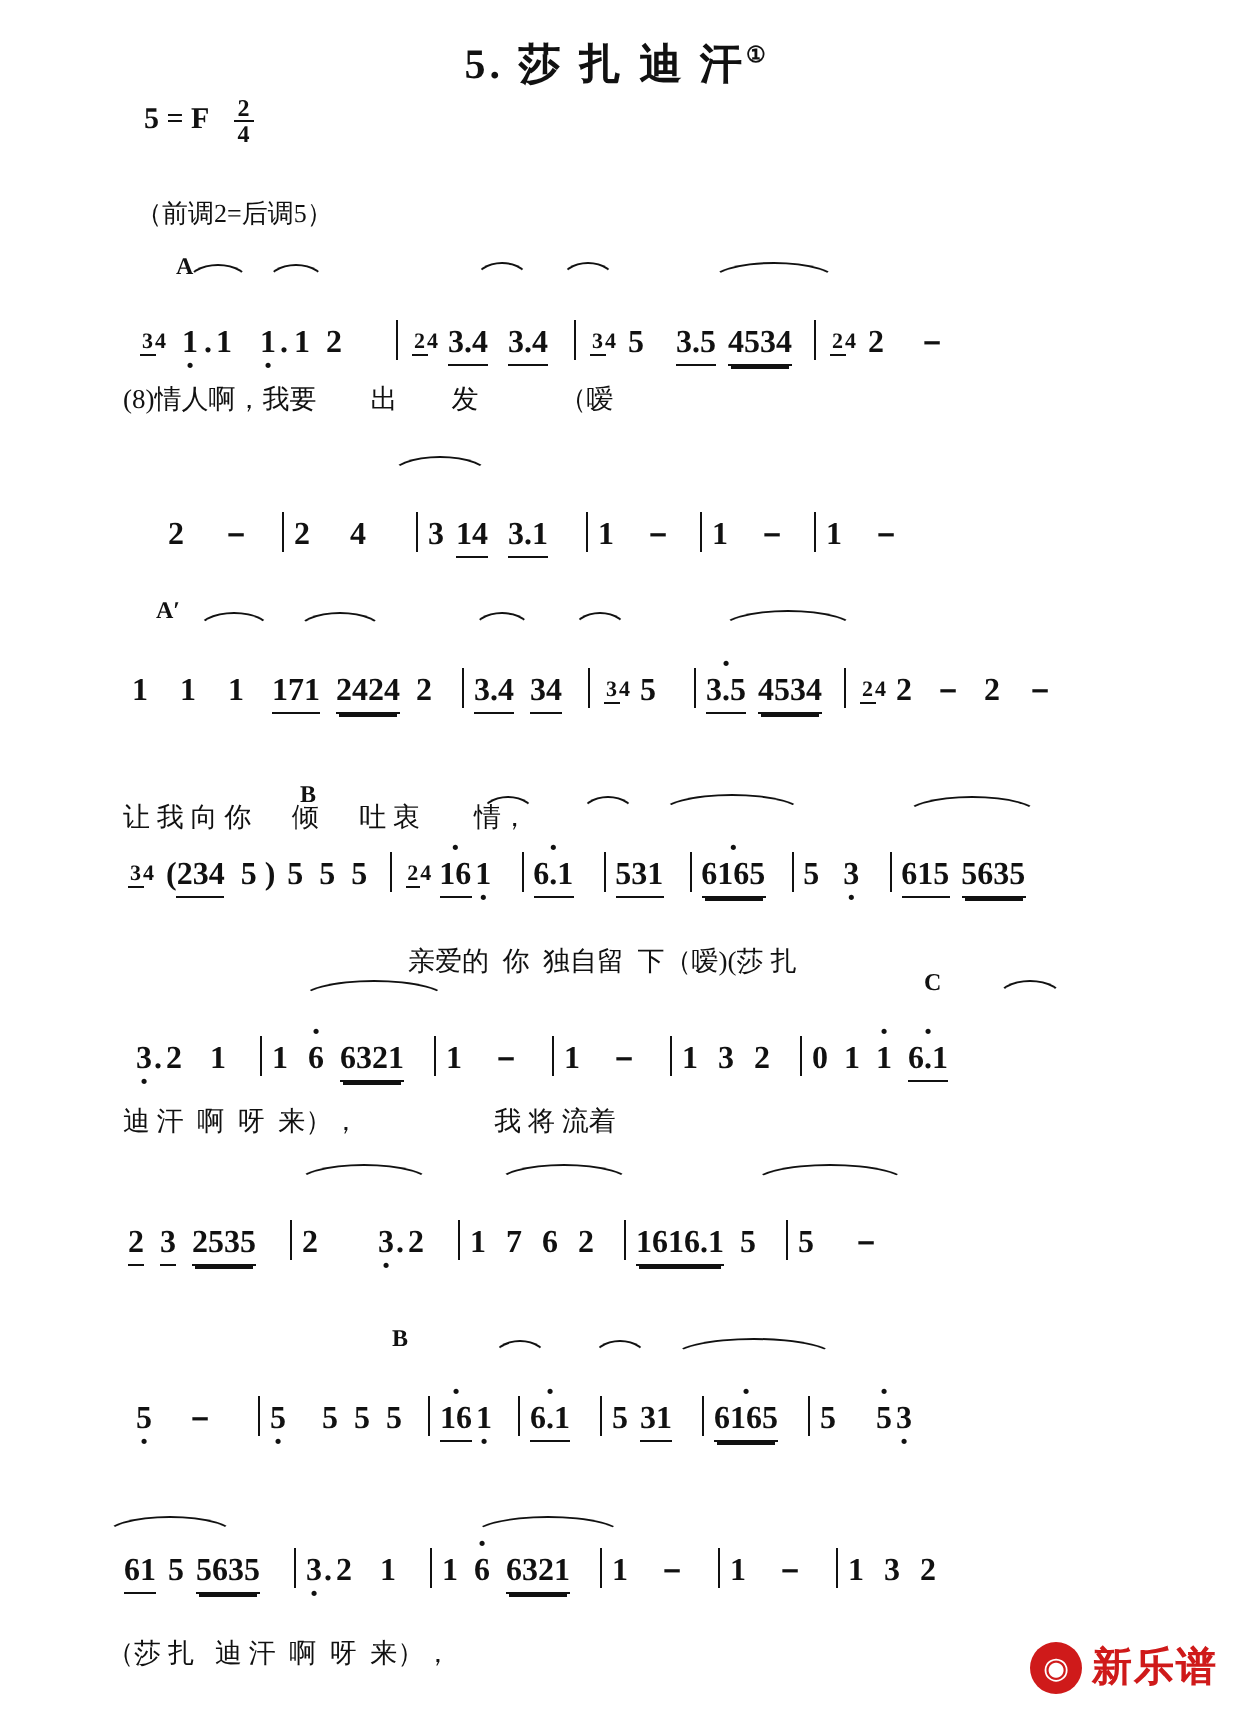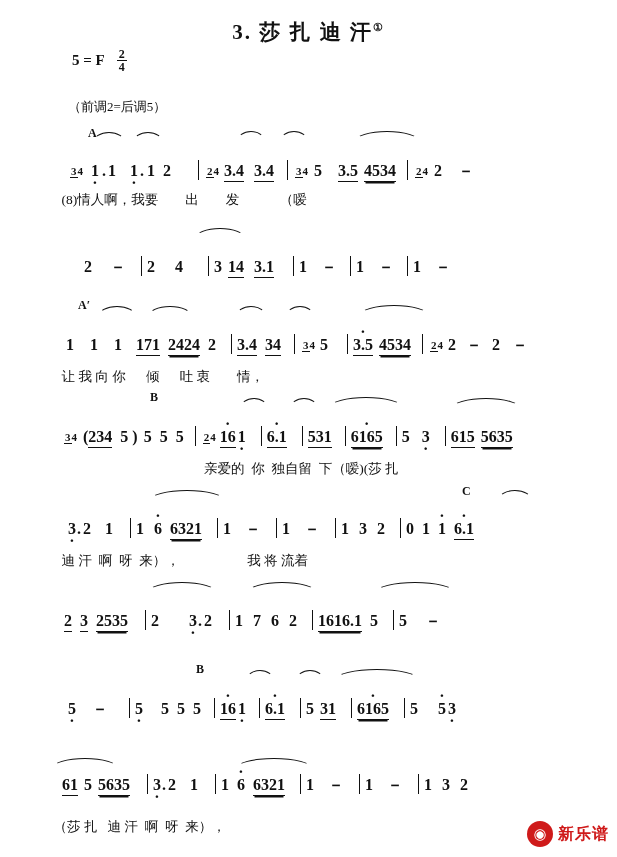--- a/index.html
+++ b/index.html
@@ -108,32 +108,32 @@
     display:flex; align-items:center; gap:5px;
   }
   .logo .circle {
     width:26px; height:26px; border-radius:50%;
     background:#cf1a1a; color:#fff;
     display:flex; align-items:center; justify-content:center;
     font-size:15px; font-weight:bold;
     font-family:"DejaVu Sans", sans-serif;
   }
   .logo .ltext {
-    font-size:16px; font-weight:bold; color:#cf1a1a;
+    font-size:20px; font-weight:bold; color:#cf1a1a;
     font-family:"Liberation Serif", serif;
     letter-spacing:1px;
   }
 </style>
 </head>
 <body>
 
 <div class="page">
 
   <div class="title">
-    <span>3. 莎 扎 迪 汗</span><span class="sup">①</span>
+    <span>5. 莎 扎 迪 汗</span><span class="sup">①</span>
   </div>
 
   <div class="keysig">
     <span>5 = F</span>
     <span class="frac">
       <span class="num">2</span>
       <span class="den">4</span>
     </span>
   </div>
 
@@ -162,34 +162,34 @@
 
   <div class="notes" style="top:316px;">
     <span style="margin-left:50px;"></span><span>1</span><span style="width:16px;"></span><span>1</span><span style="width:16px;"></span><span>1</span><span style="width:14px;"></span><span class="u1">171</span><span style="width:8px;"></span><span class="u2">2424</span><span style="width:8px;"></span><span>2</span><span style="width:10px;"></span><span class="bar"></span><span class="u1">3.4</span><span style="width:8px;"></span><span class="u1">34</span><span style="width:8px;"></span><span class="bar"></span><span class="tsig"><span class="num">3</span><span class="den">4</span></span><span style="width:3px;"></span><span>5</span><span style="width:14px;"></span><span class="bar"></span><span class="dotup u1">3.5</span><span style="width:6px;"></span><span class="u2">4534</span><span style="width:6px;"></span><span class="bar"></span><span class="tsig"><span class="num">2</span><span class="den">4</span></span><span style="width:3px;"></span><span>2</span><span style="width:10px;"></span><span>－</span><span style="width:10px;"></span><span>2</span><span style="width:12px;"></span><span>－</span>
   </div>
   <div class="slur" style="top:306px; left:98px; width:36px;"></div>
   <div class="slur" style="top:306px; left:148px; width:42px;"></div>
   <div class="slur" style="top:306px; left:236px; width:28px;"></div>
   <div class="slur" style="top:306px; left:286px; width:26px;"></div>
   <div class="slur" style="top:305px; left:360px; width:66px;"></div>
   <div class="lyrics" style="top:352px;">
-    <span style="margin-left:48px;">让 我 向 你      倾      吐 衷        情，</span>
+    <span style="margin-left:48px;margin-top:32px;">让 我 向 你      倾      吐 衷        情，</span>
   </div>
 
   <div class="seclet" style="top:390px; left:150px;">B</div>
 
   <div class="notes" style="top:408px;">
     <span style="margin-left:46px;"></span><span class="tsig"><span class="num">3</span><span class="den">4</span></span><span style="width:4px;"></span><span>(</span><span class="u1">234</span><span style="width:8px;"></span><span>5</span><span style="width:4px;"></span><span>)</span><span style="width:6px;"></span><span>5</span><span style="width:8px;"></span><span>5</span><span style="width:8px;"></span><span>5</span><span style="width:6px;"></span><span class="bar"></span><span class="tsig"><span class="num">2</span><span class="den">4</span></span><span style="width:2px;"></span><span class="dotup u1">16</span><span style="width:2px;"></span><span class="dotdn">1</span><span style="width:10px;"></span><span class="bar"></span><span class="dotup u1">6.1</span><span style="width:10px;"></span><span class="bar"></span><span class="u1">531</span><span style="width:8px;"></span><span class="bar"></span><span class="dotup u2">6165</span><span style="width:8px;"></span><span class="bar"></span><span>5</span><span style="width:12px;"></span><span class="dotdn">3</span><span style="width:10px;"></span><span class="bar"></span><span class="u1">615</span><span style="width:6px;"></span><span class="u2">5635</span>
   </div>
   <div class="slur" style="top:398px; left:240px; width:26px;"></div>
   <div class="slur" style="top:398px; left:290px; width:26px;"></div>
   <div class="slur" style="top:397px; left:330px; width:70px;"></div>
   <div class="slur" style="top:398px; left:452px; width:66px;"></div>
   <div class="lyrics" style="top:444px;">
-    <span style="margin-left:150px;">            亲爱的  你  独自留  下（嗳)(莎 扎</span>
+    <span style="margin-left:150px;margin-top:12px;">            亲爱的  你  独自留  下（嗳)(莎 扎</span>
   </div>
 
   <div class="seclet" style="top:484px; left:462px;">C</div>
 
   <div class="notes" style="top:500px;">
     <span style="margin-left:52px;"></span><span class="dotdn">3</span><span style="width:1px;"></span><span>.</span><span style="width:2px;"></span><span>2</span><span style="width:14px;"></span><span>1</span><span style="width:12px;"></span><span class="bar"></span><span>1</span><span style="width:10px;"></span><span class="dotup">6</span><span style="width:8px;"></span><span class="u2">6321</span><span style="width:10px;"></span><span class="bar"></span><span>1</span><span style="width:14px;"></span><span>－</span><span style="width:10px;"></span><span class="bar"></span><span>1</span><span style="width:14px;"></span><span>－</span><span style="width:10px;"></span><span class="bar"></span><span>1</span><span style="width:10px;"></span><span>3</span><span style="width:10px;"></span><span>2</span><span style="width:10px;"></span><span class="bar"></span><span>0</span><span style="width:8px;"></span><span>1</span><span style="width:8px;"></span><span class="dotup">1</span><span style="width:8px;"></span><span class="dotup u1">6.1</span>
   </div>
   <div class="slur" style="top:490px; left:150px; width:72px;"></div>
   <div class="slur" style="top:490px; left:498px; width:32px;"></div>
   <div class="lyrics" style="top:536px;">

